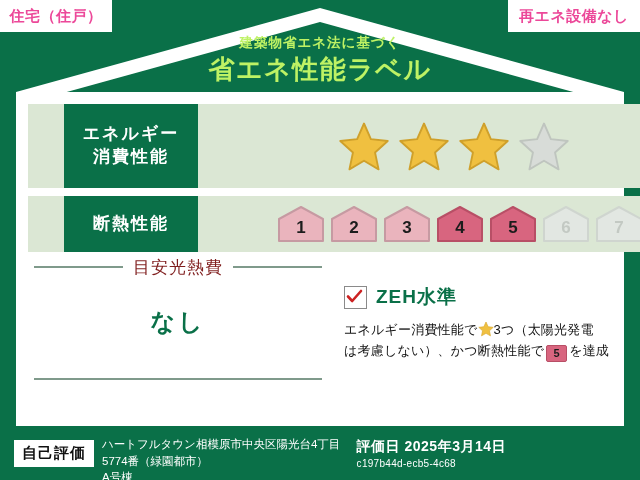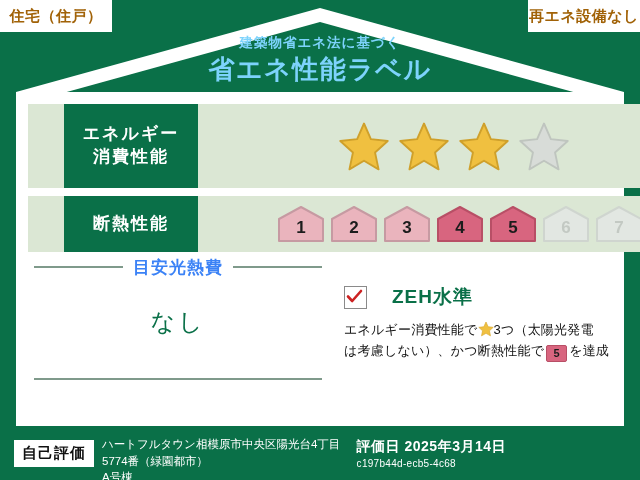--- a/index.html
+++ b/index.html
@@ -11,42 +11,42 @@
   }
   .label-root{
     position:relative;width:640px;height:480px;
     background:#0a7048;
   }
 
   
   .corner-tag{
     position:absolute;top:0;
     background:#ffffff;
-    color:#a16207;
+    color:#ec4899;
     font-weight:bold;
     font-size:15px;
     letter-spacing:0.5px;
     display:flex;align-items:center;justify-content:center;
     height:32px;
     z-index:6;
   }
   .corner-tag.left{left:0;width:112px;}
-  .corner-tag.right{right:0;width:112px;}
+  .corner-tag.right{right:0;width:132px;}
 
   
   .roof{
     position:absolute;left:0;top:0;width:640px;height:106px;
     z-index:2;pointer-events:none;
   }
 
   
   .header-text{
     position:absolute;top:36px;left:0;width:640px;
     text-align:center;z-index:5;
-    color:#7dd3fc;
+    color:#bef264;
   }
   .header-sub{
     font-size:13.5px;font-weight:bold;letter-spacing:1px;
     line-height:1.1;
   }
   .header-main{
     font-size:26px;font-weight:bold;letter-spacing:1.5px;
     line-height:1.25;margin-top:2px;
   }
 
@@ -124,32 +124,32 @@
   }
   .rule.top{top:4px;}
   .rule.bottom{top:116px;}
 
   .cost-title{
     position:absolute;top:-6px;left:0;width:300px;
     text-align:center;
   }
   .cost-title span{
     background:#ffffff;padding:0 10px;
-    color:#3b82f6;font-size:17px;font-weight:bold;
+    color:#7f1d1d;font-size:17px;font-weight:normal;
     letter-spacing:1px;
   }
   .cost-value{
     position:absolute;top:44px;left:0;width:300px;
     text-align:center;
-    color:#0a7048;font-size:24px;font-weight:normal;
+    color:#0a7048;font-size:24px;font-weight:bold;
     letter-spacing:3px;
   }
 
   
-  .zeh-head{display:flex;align-items:center;gap:25px;text-align:center;}
+  .zeh-head{display:flex;align-items:center;gap:9px;text-align:center;}
   .checkbox{
     width:21px;height:21px;flex:0 0 21px;
     border:1.5px solid #8a8a8a;background:#fff;
     position:relative;
   }
   .checkbox svg{position:absolute;left:1px;top:1px;width:17px;height:17px;}
   .zeh-title{
     color:#0a7048;font-size:19px;font-weight:bold;letter-spacing:1px;
   }
   .zeh-desc{

